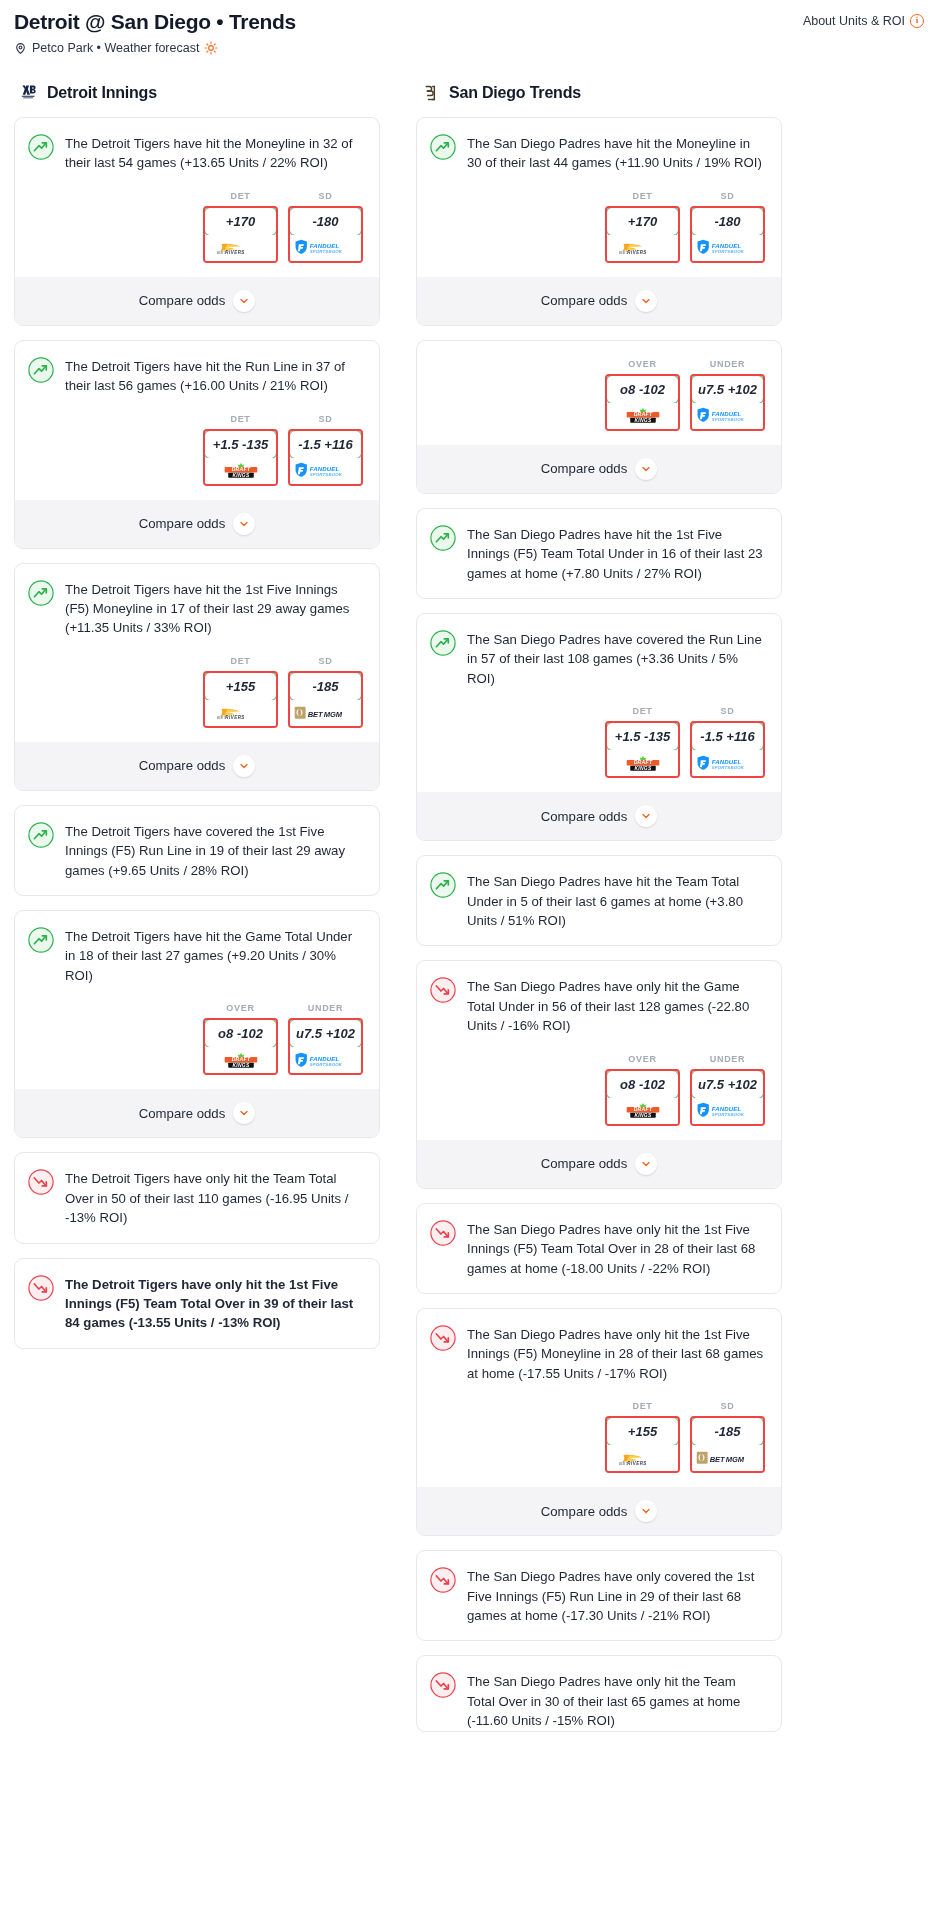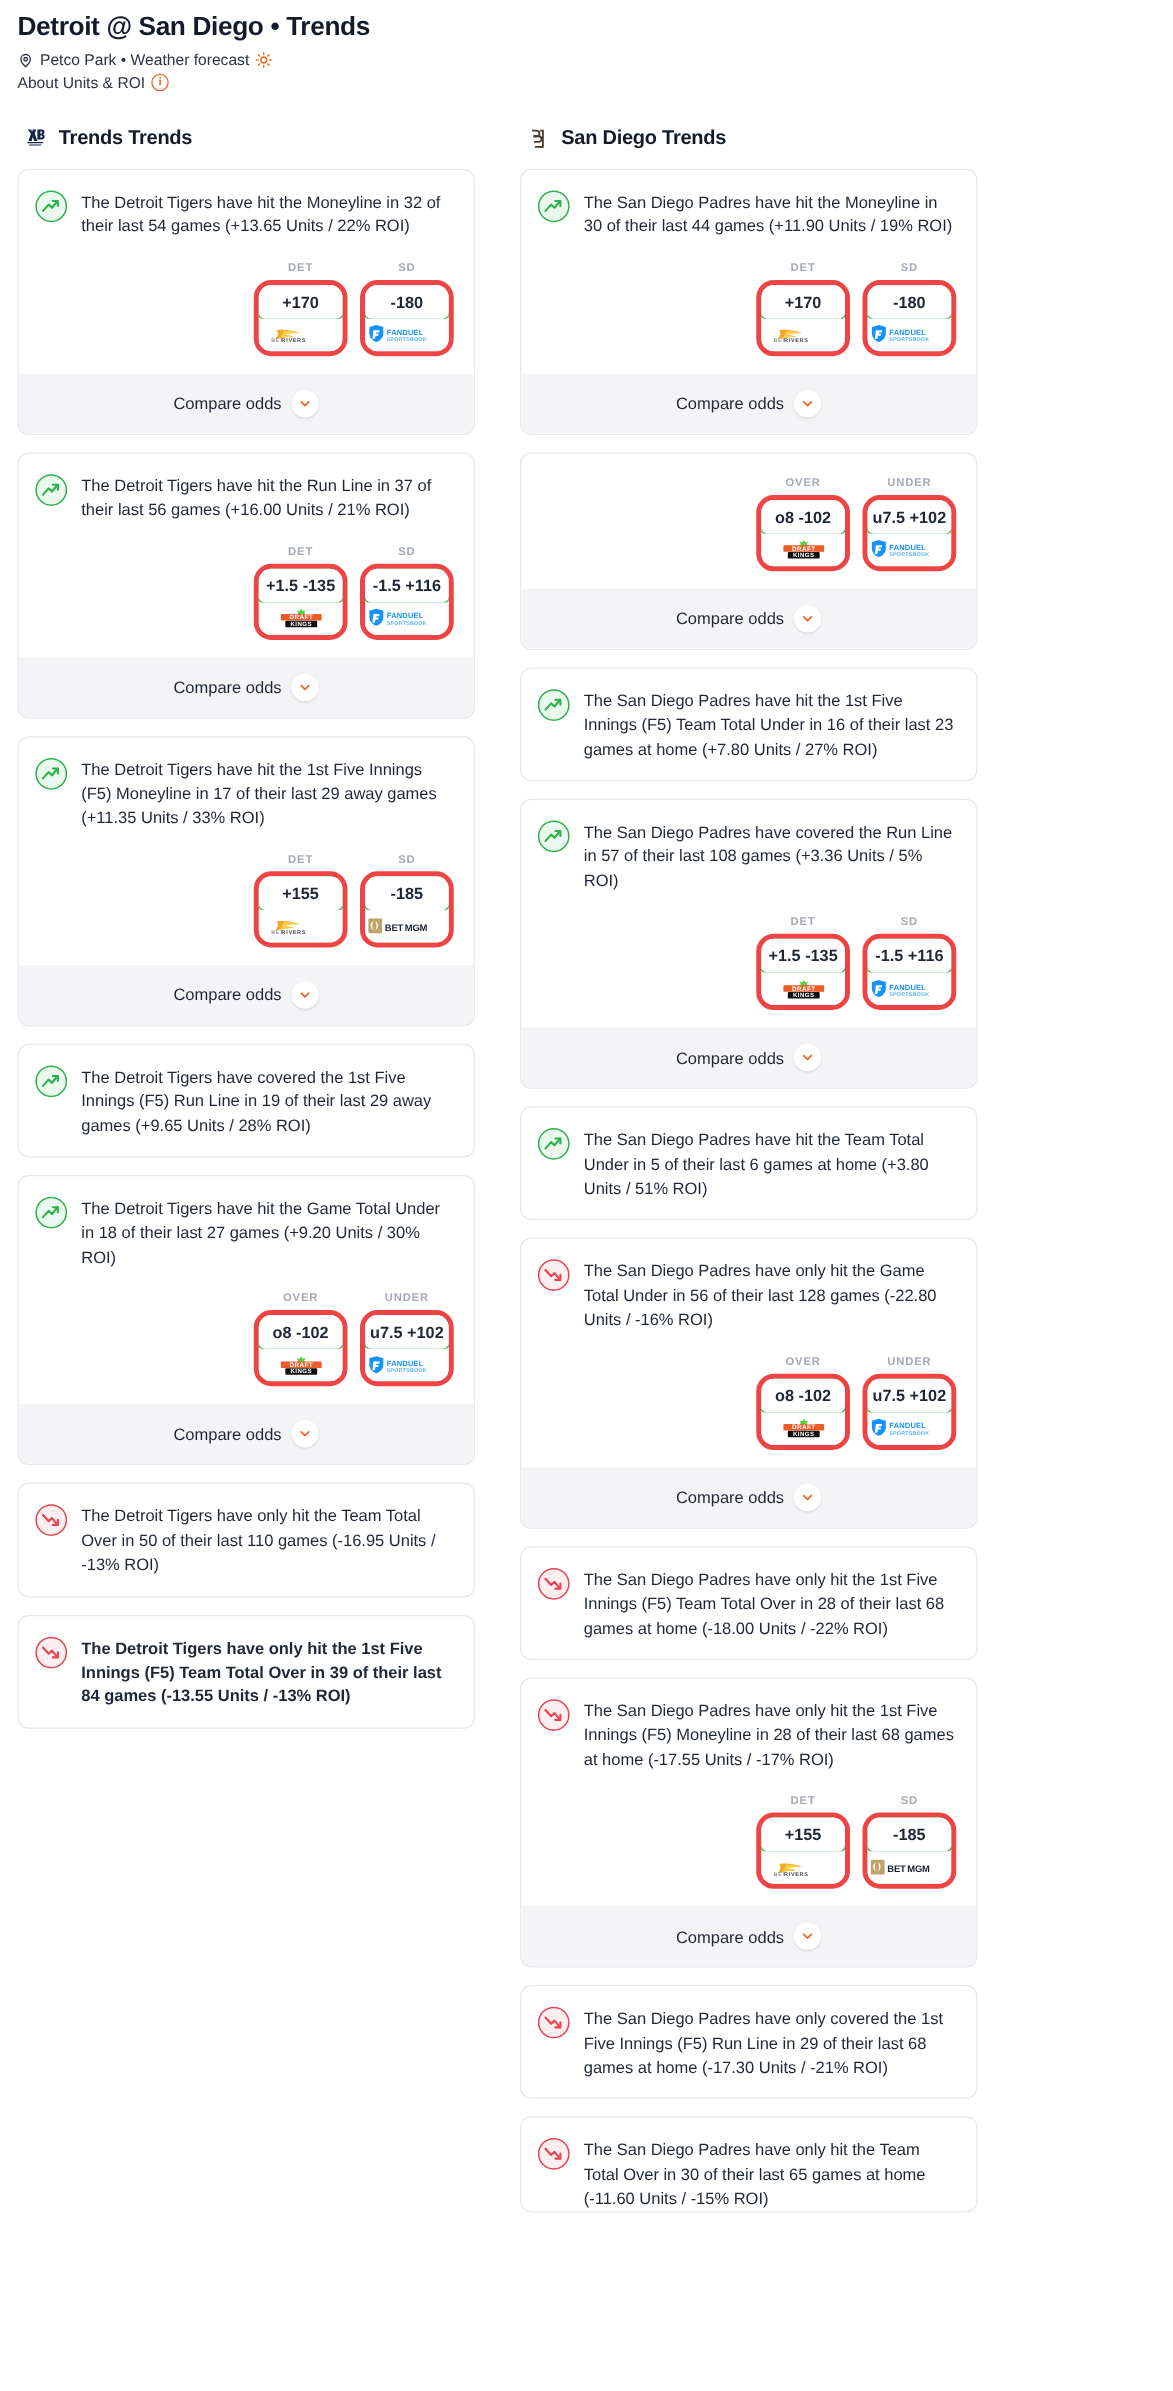--- a/index.html
+++ b/index.html
@@ -6,21 +6,21 @@
   body {
     width: 938px;
     background: #ffffff;
     font-family: "Liberation Sans", sans-serif;
     color: #1b2233;
     -webkit-font-smoothing: antialiased;
   }
   .page { padding: 10px 14px 40px 14px; position: relative; }
 
   
-  .header-row { display: flex; align-items: flex-start; justify-content: space-between; flex-direction: column; }
+  .header-row { display: flex; align-items: flex-start; justify-content: space-between; }
   .page-title {
     font-size: 21px;
     font-weight: bold;
     letter-spacing: -0.3px;
     color: #131a2a;
   }
   .about-link {
     display: flex; align-items: center; gap: 5px;
     font-size: 12.5px; color: #2c3446; white-space: nowrap;
     padding-top: 4px; cursor: pointer;
@@ -68,21 +68,21 @@
   .odds-wrap {
     display: flex; justify-content: flex-end; gap: 10px;
     padding: 18px 16px 14px 16px;
   }
   .odds-col { width: 75px; }
   .odds-label {
     text-align: center; font-size: 9px; letter-spacing: 0.7px;
     color: #a4a9b4; font-weight: bold; margin-bottom: 5px;
   }
   .odds-box {
-    border: 4px solid #ef4444; border-radius: 14px; overflow: hidden; background: #fff;
+    border: 2px solid #ef4444; border-radius: 4px; overflow: hidden; background: #fff; font-style: italic;
   }
   .odds-value {
     border: 1px solid #2cb14b; border-radius: 6px;
     margin: -1px; background: #fff;
     text-align: center; font-size: 13px; font-weight: bold;
     color: #1f2636; padding: 6px 2px 6px 2px;
   }
   .odds-book {
     height: 26px; display: flex; align-items: center; justify-content: center;
     background: #fff; border-top: 0;
@@ -133,21 +133,21 @@
   <div class="columns">
       <div class="column">
         <div class="column-head">
           <span class="team-logo"><svg viewBox="0 0 24 24" width="20" height="20">
       <g fill="#132448">
         <path d="M5.2 3.1h3.1l.9 2.4.7-2.4h3.3l-1.4 4.1 2.6 6.9h-3.2L9.9 10l-1 4.1H5.7l2.4-6.9z"></path>
         <path d="M14.3 3.1h4.4c1.5 0 2.4.9 2.4 2.3 0 1.2-.6 2-1.7 2.3 1.1.2 1.8 1 1.8 2.3 0 1.7-1.1 2.6-3 2.6h-3.9zm2.8 2v1.8h.9c.6 0 .9-.3.9-.9s-.3-.9-.9-.9zm0 3.7v2h1c.7 0 1-.3 1-1s-.3-1-1-1z"></path>
         <path d="M4.6 15.2h15.2v1.2H4.6zM6.4 17.5h11.6v.9H6.4z"></path>
       </g>
             </svg></span>
-          <span class="column-title">Trends Trends</span>
+          <span class="column-title">Detroit Innings</span>
         </div>
         <div class="card">
           <div class="card-body">
          <span class="trend-icon"><svg viewBox="0 0 26 26" width="26" height="26">
     <circle cx="13" cy="13" r="12.1" fill="#eaf8ee" stroke="#2cb14b" stroke-width="1.2"></circle>
     <g transform="translate(-0.1,0.2)" fill="none" stroke="#2cb14b" stroke-width="1.7" stroke-linecap="round" stroke-linejoin="round">
       <path d="M6.5 16.5L11 11.5L13.7 14L18 8.8"></path>
                   <path d="M14.4 8.6h4v4"></path>
     </g>
               </svg></span>

